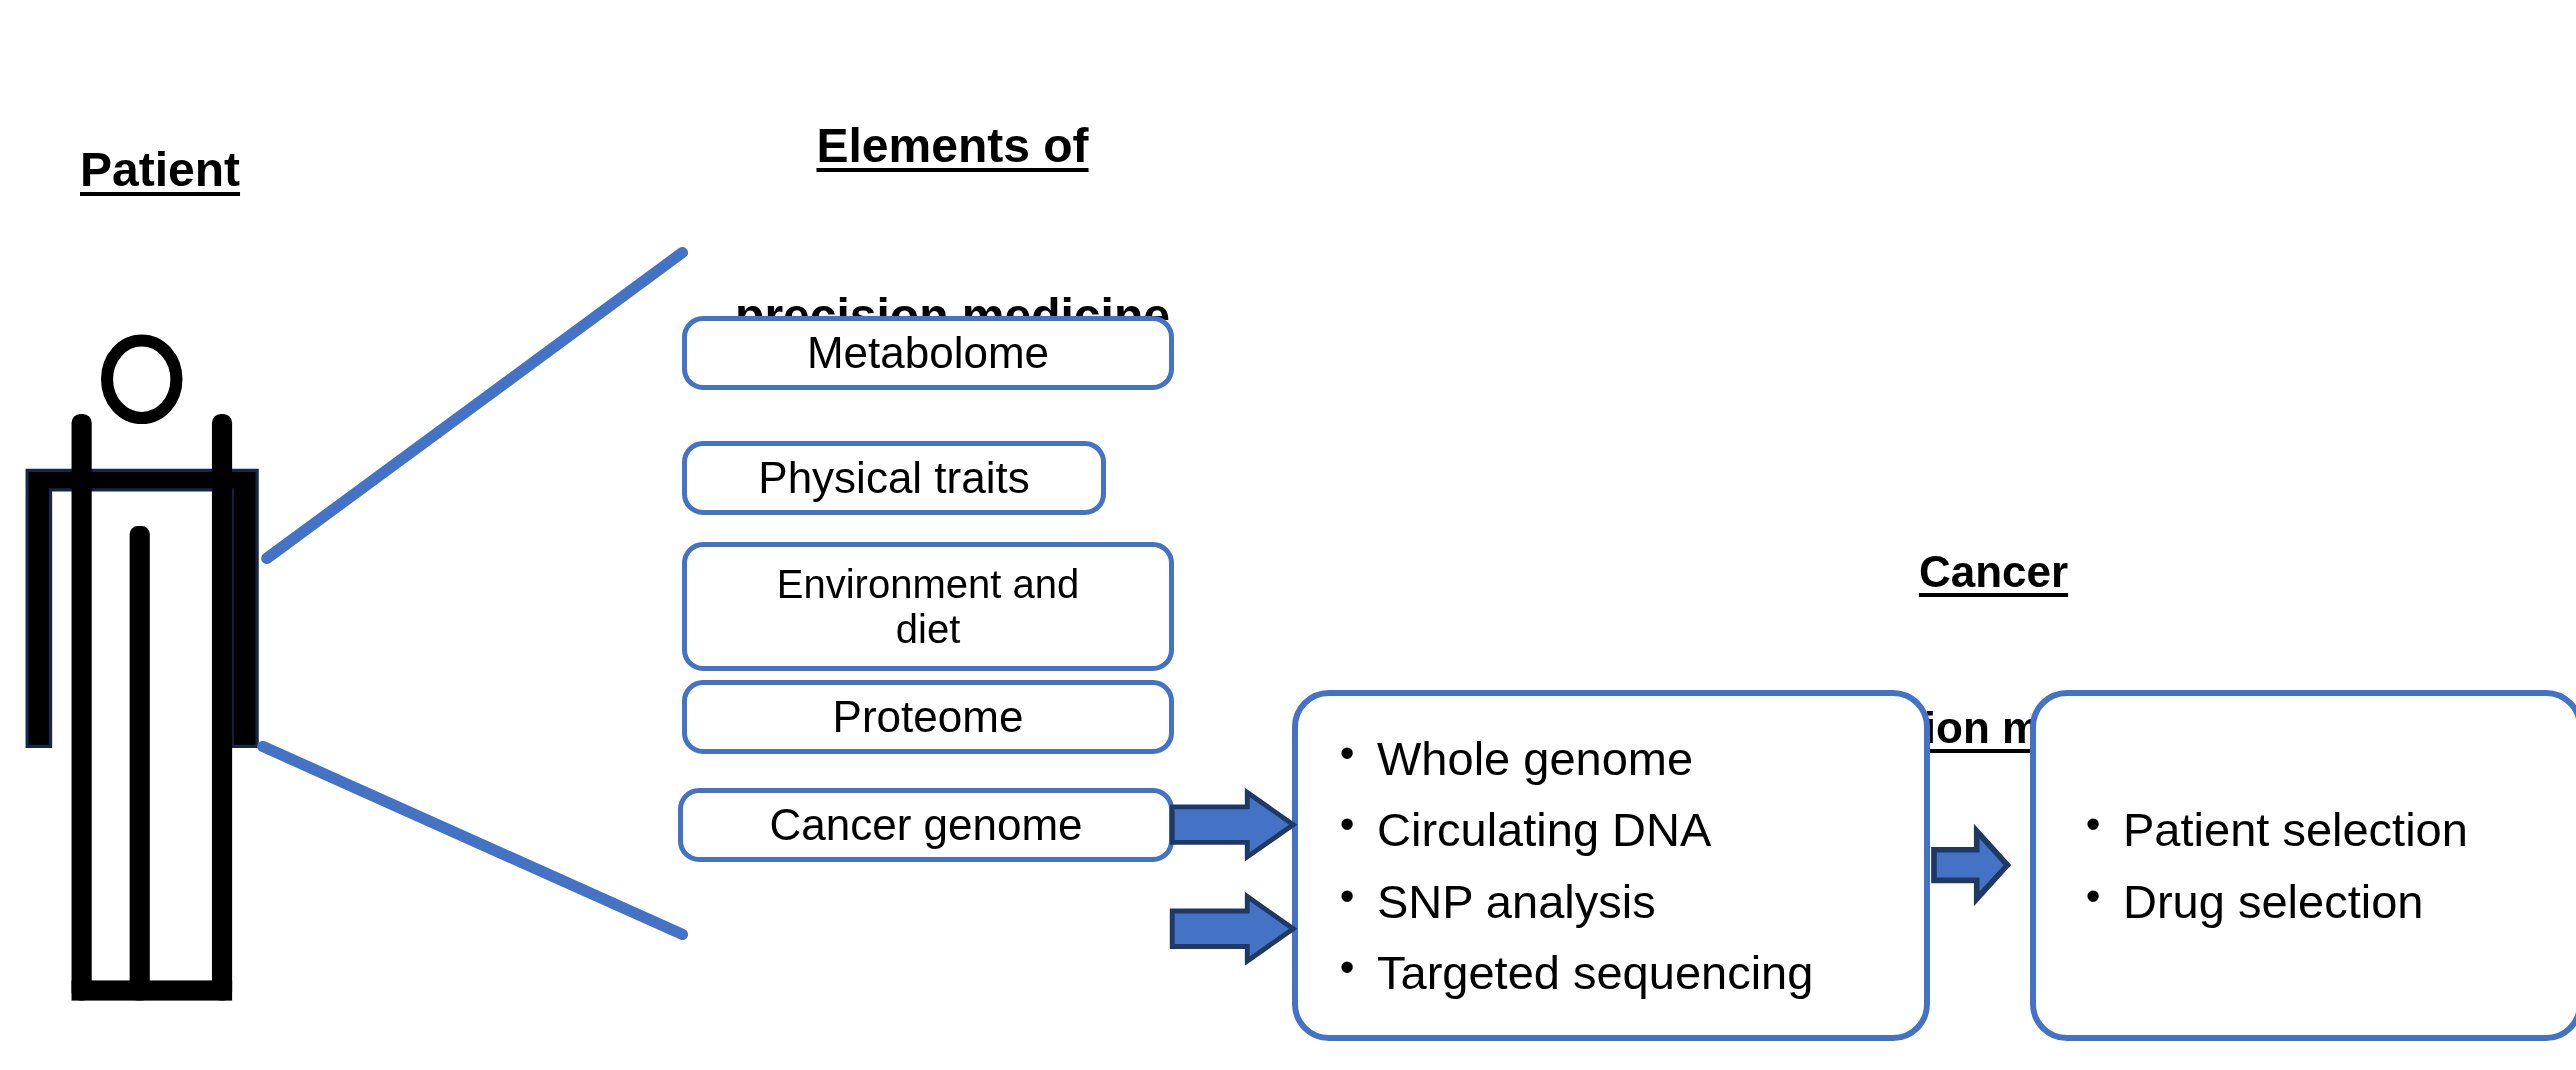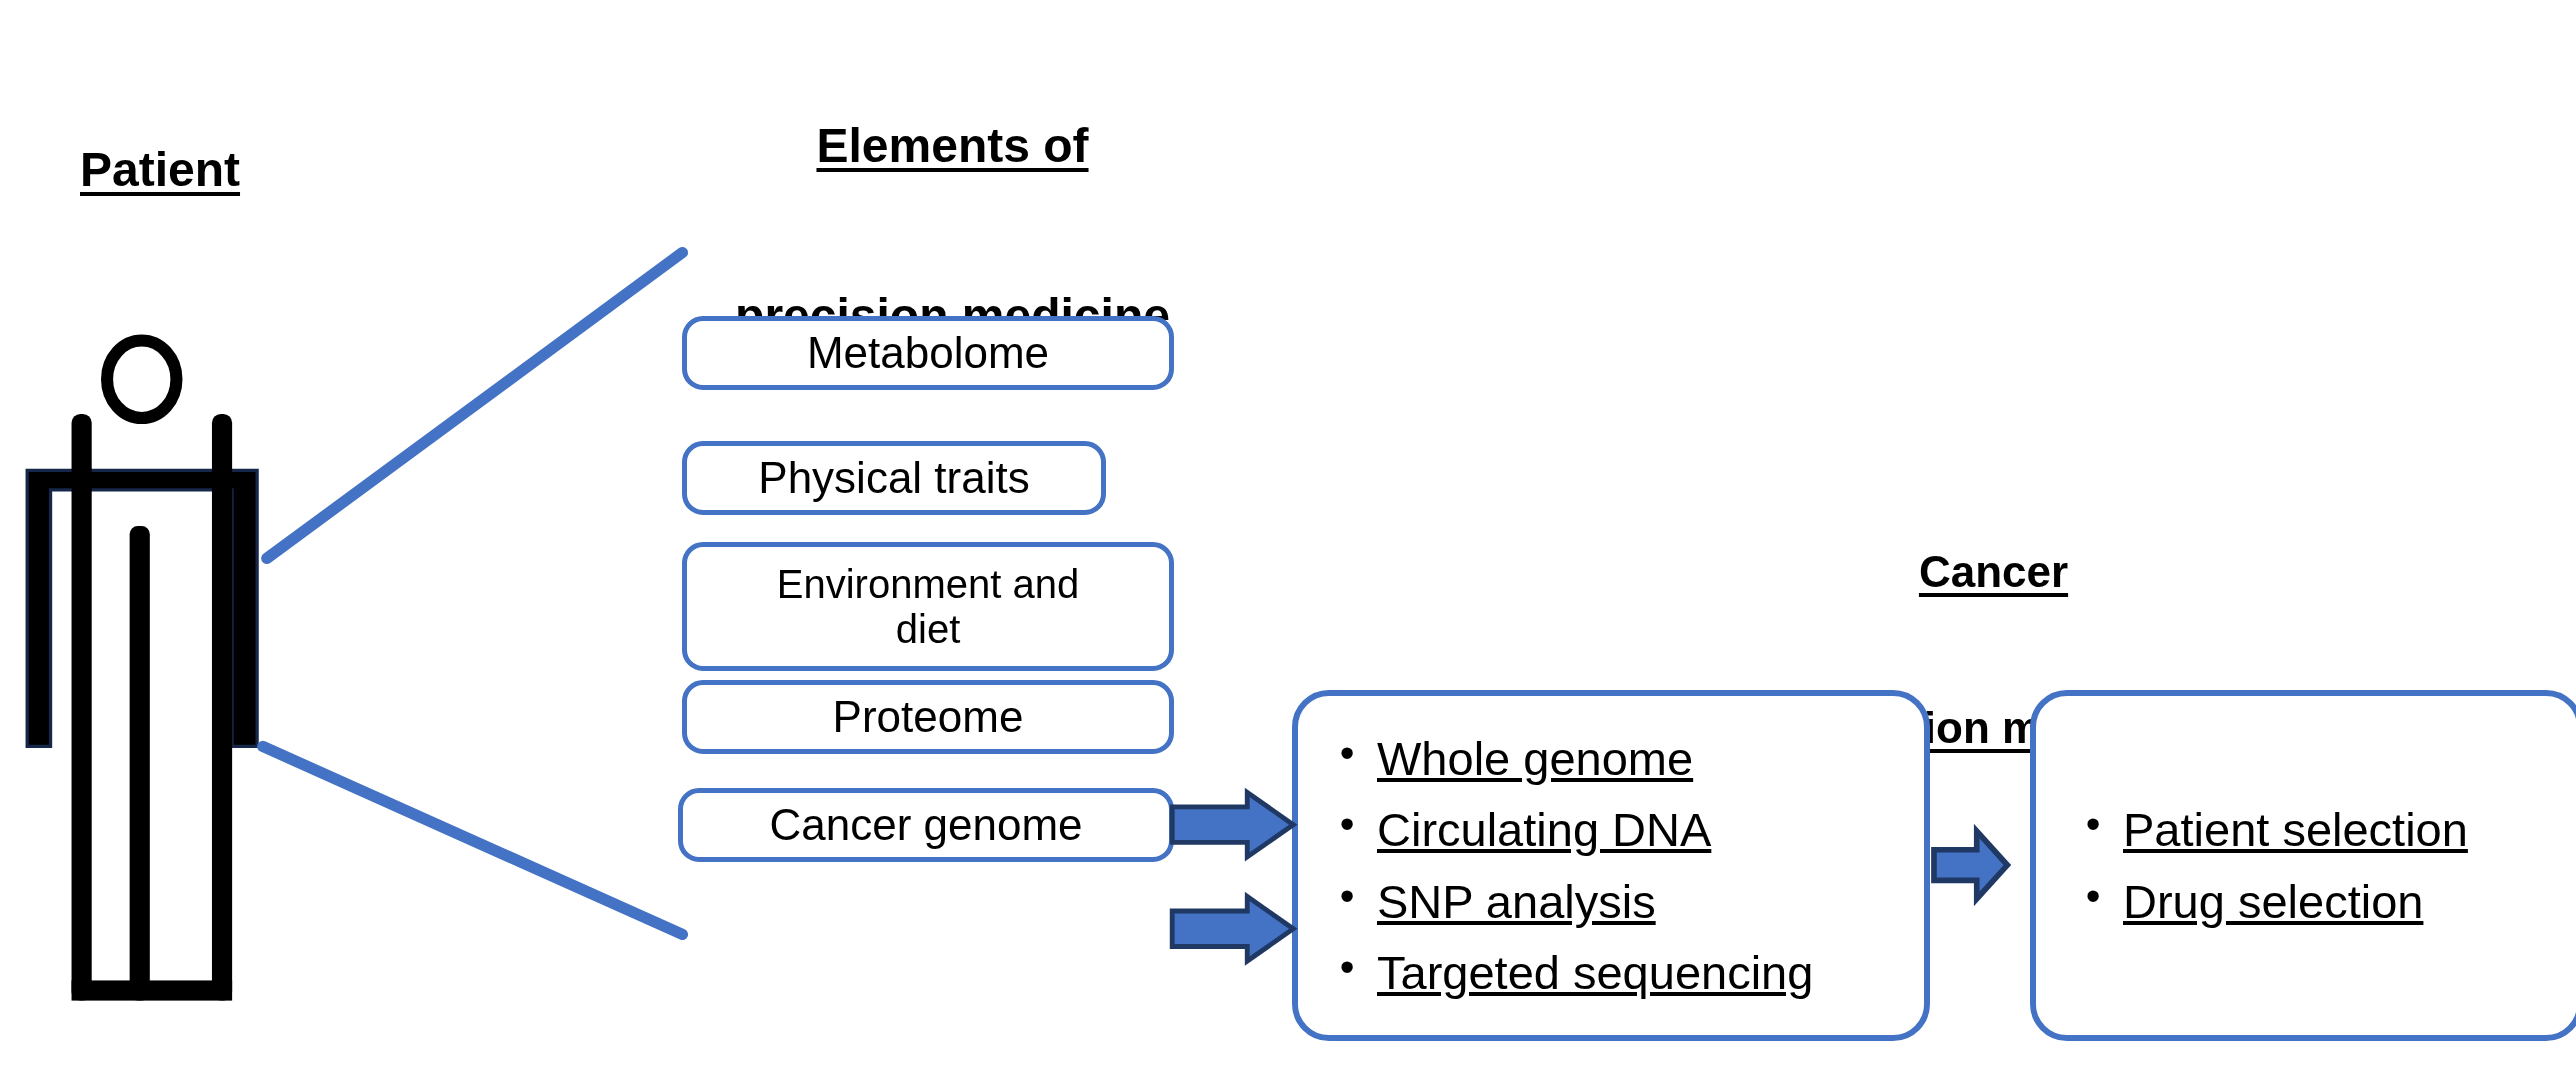--- a/index.html
+++ b/index.html
@@ -90,21 +90,20 @@
     margin: 0;
     padding: 0 0 0 37px;
     font-size: 47px;
     line-height: 1.52;
     color: #000;
   }
   .bullets li {
     position: relative;
     padding-left: 42px;
     white-space: nowrap;
-    text-decoration: underline;
   }
   .bullets li::before {
     content: "\2022";
     position: absolute;
     left: 4.8px;
     top: -1.6px;
     font-size: 42px;
     line-height: 1.52;
   }
   #right-box .bullets { padding-left: 45px; }

